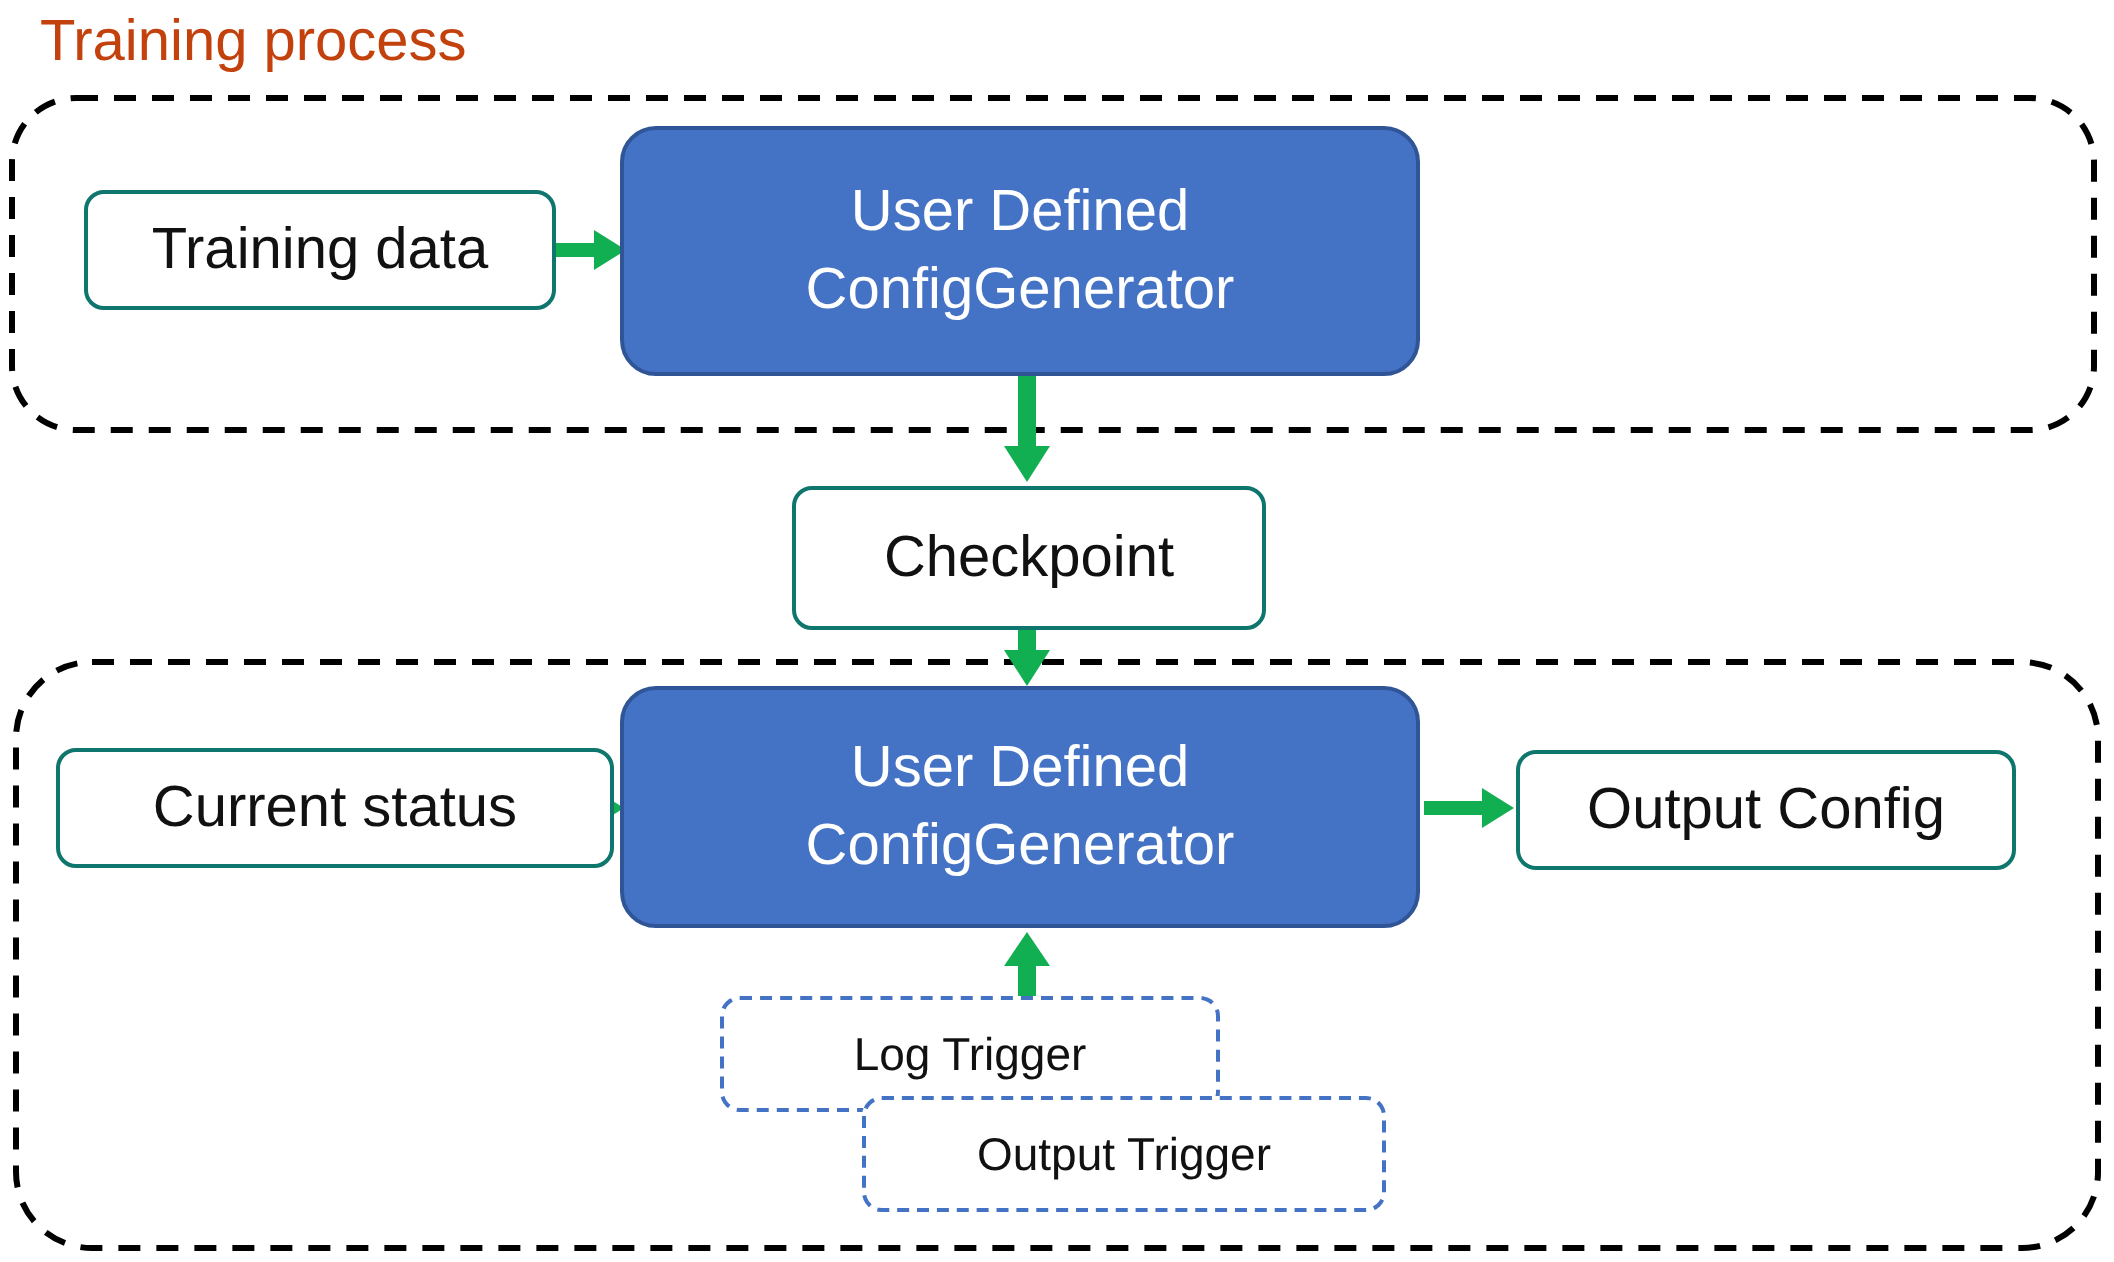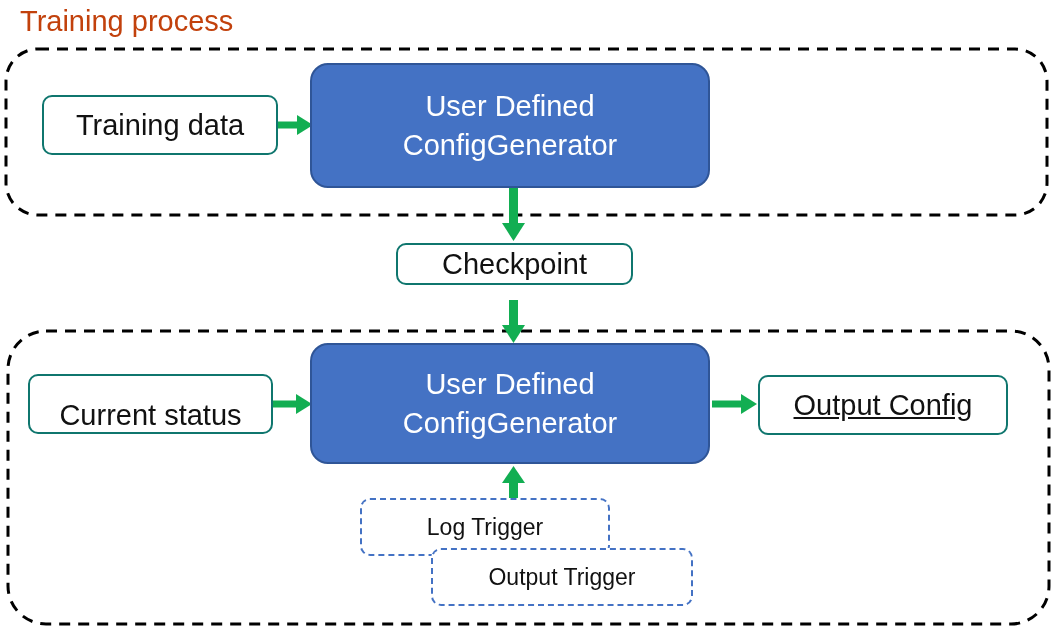--- a/index.html
+++ b/index.html
@@ -116,34 +116,34 @@
 
   <div class="io-box" style="left:42px; top:95px; width:236px; height:60px;">
     <span>Training data</span>
   </div>
 
   <div class="node-box" style="left:310px; top:63px; width:400px; height:125px;">
     <span>User Defined</span>
     <span>ConfigGenerator</span>
   </div>
 
-  <div class="io-box" style="left:396px; top:243px; width:237px; height:42px;">
+  <div class="io-box" style="left:396px; top:243px; width:237px; height:72px;">
     <span>Checkpoint</span>
   </div>
 
-  <div class="io-box" style="left:28px; top:374px; width:245px; height:60px;align-items:flex-end;">
+  <div class="io-box" style="left:28px; top:374px; width:279px; height:60px;">
     <span>Current status</span>
   </div>
 
   <div class="node-box" style="left:310px; top:343px; width:400px; height:121px;">
     <span>User Defined</span>
     <span>ConfigGenerator</span>
   </div>
 
-  <div class="io-box" style="left:758px; top:375px; width:250px; height:60px;text-decoration:underline;">
+  <div class="io-box" style="left:758px; top:375px; width:250px; height:60px;">
     <span>Output Config</span>
   </div>
 
   <div class="trigger-box" style="left:360px; top:498px; width:250px; height:58px;">
     <span>Log Trigger</span>
   </div>
 
   <div class="trigger-box" style="left:431px; top:548px; width:262px; height:58px;">
     <span>Output Trigger</span>
   </div>

